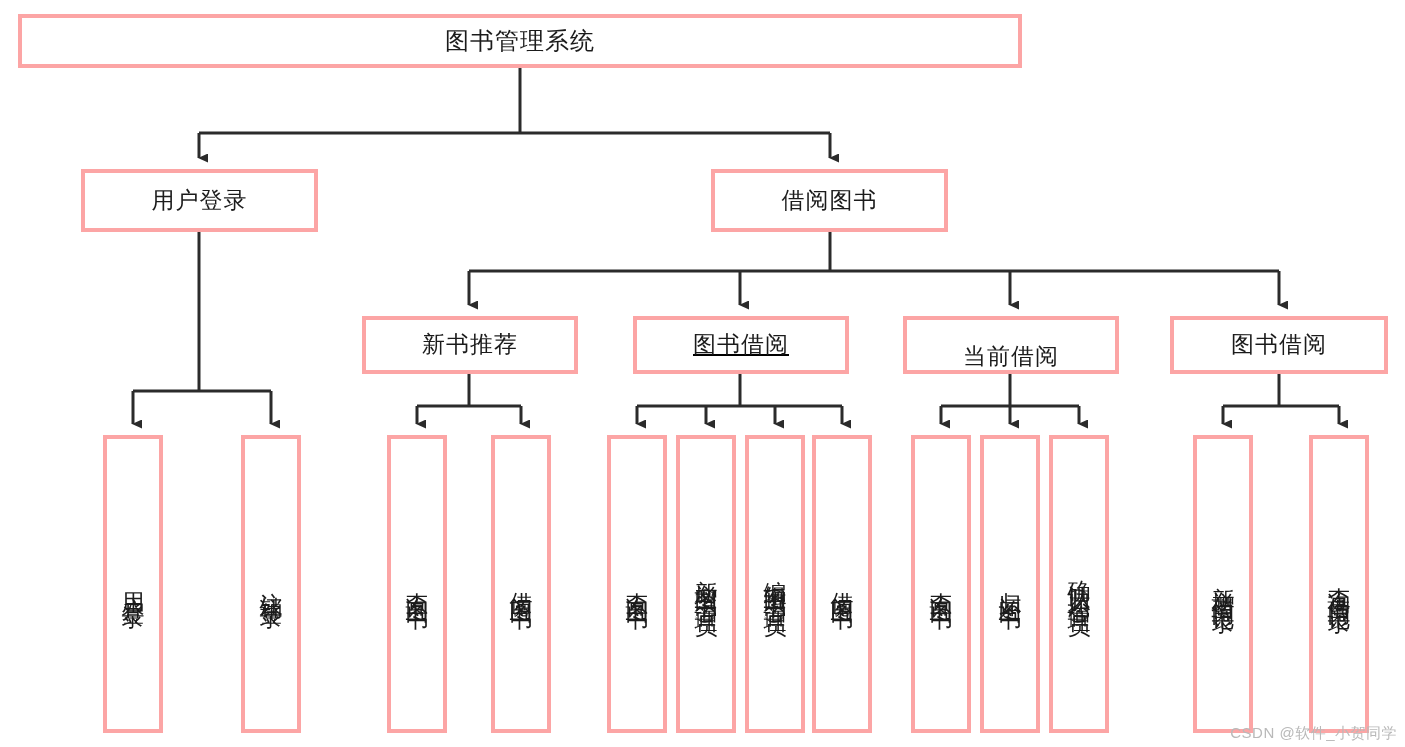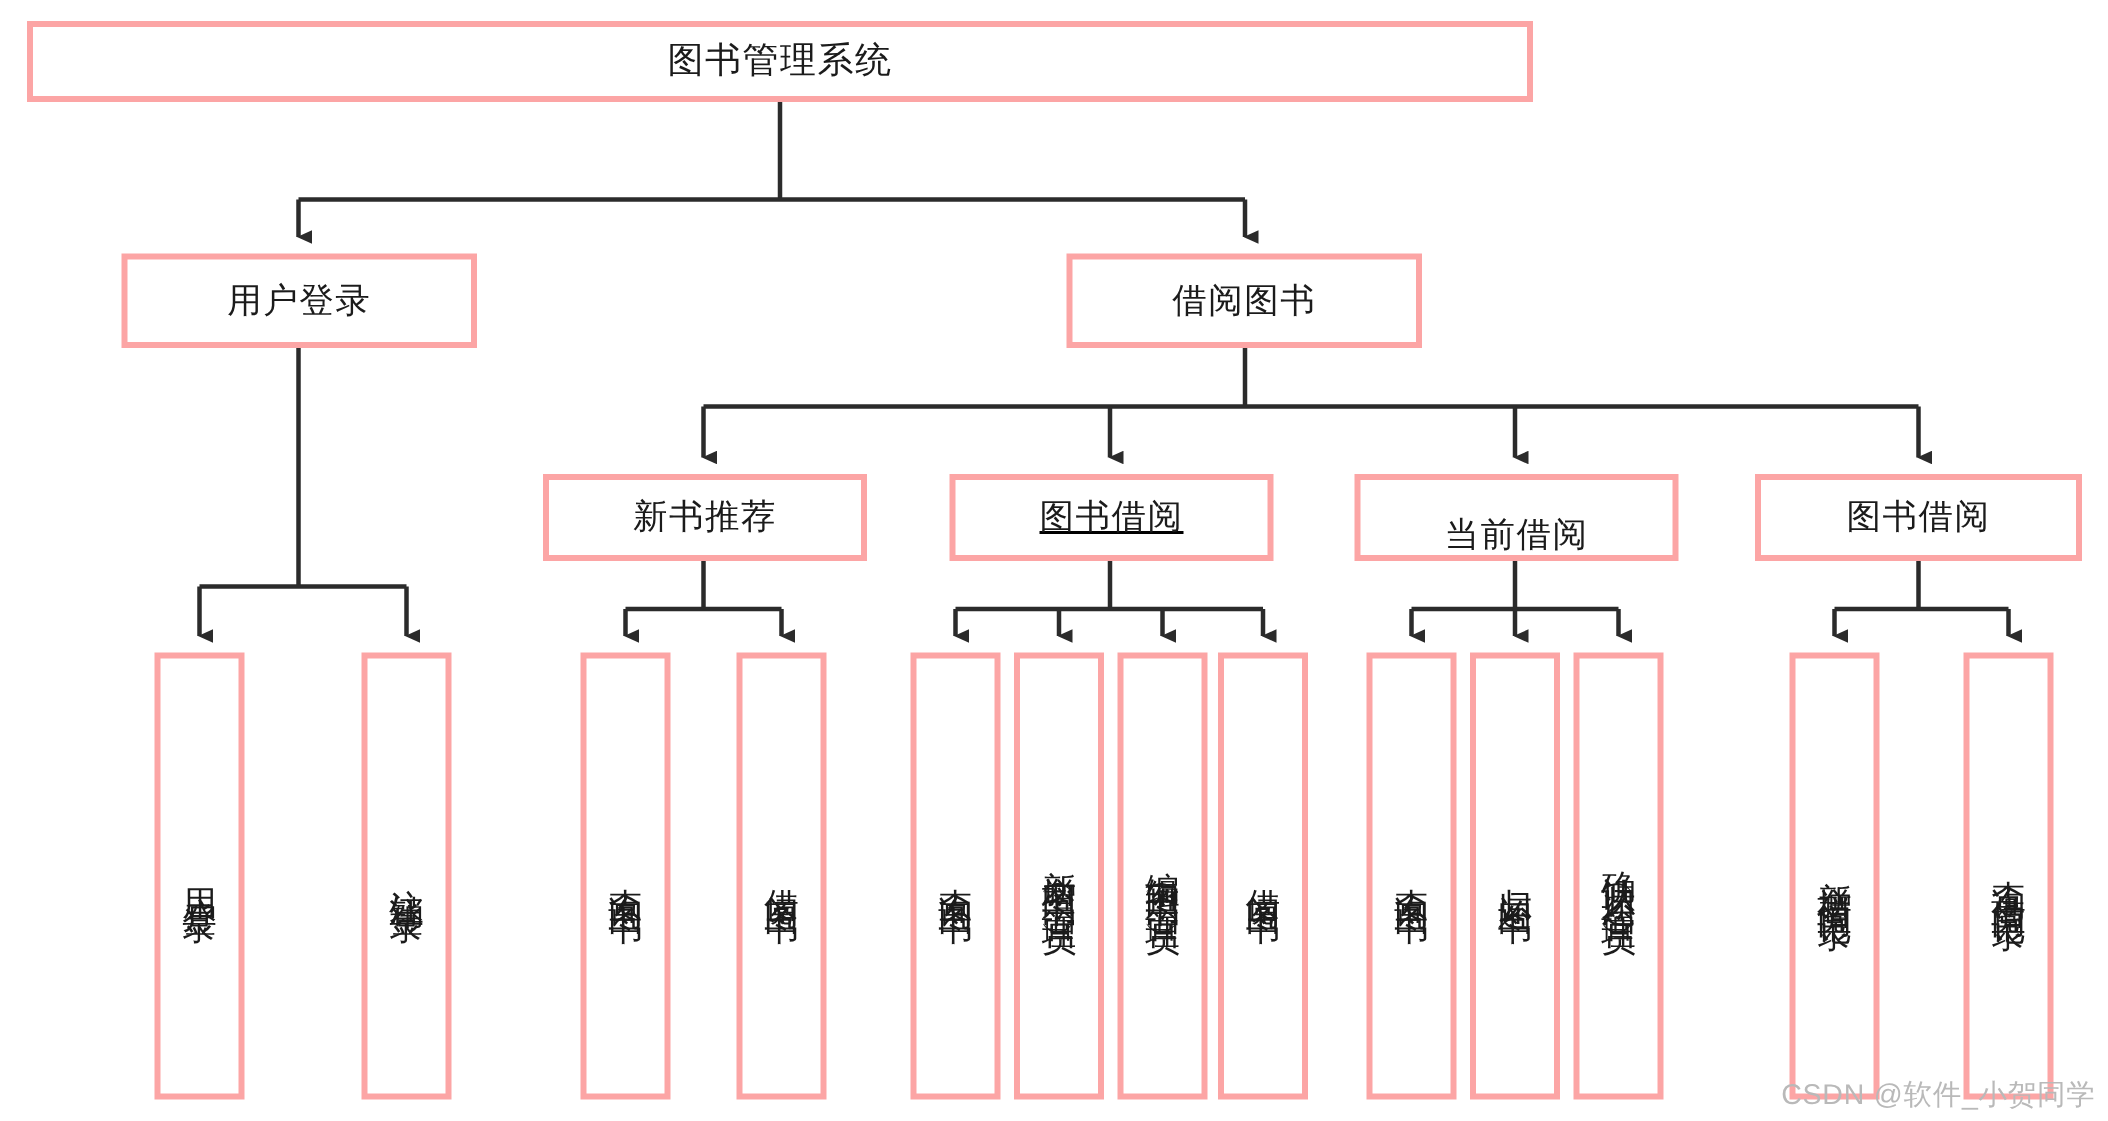--- a/index.html
+++ b/index.html
@@ -57,21 +57,21 @@
     writing-mode: vertical-rl;
     text-orientation: upright;
     font-size: 23px;
     letter-spacing: 5px;
     line-height: 1;
   }
   #watermark {
     position: absolute;
     right: 8px;
     bottom: 4px;
-    font-size: 19px;
+    font-size: 15px;
     color: #b9b9b9;
     white-space: nowrap;
     letter-spacing: 0.5px;
     pointer-events: none;
   }
 </style>
 </head>
 <body>
 
 <div id="diagram-root">

